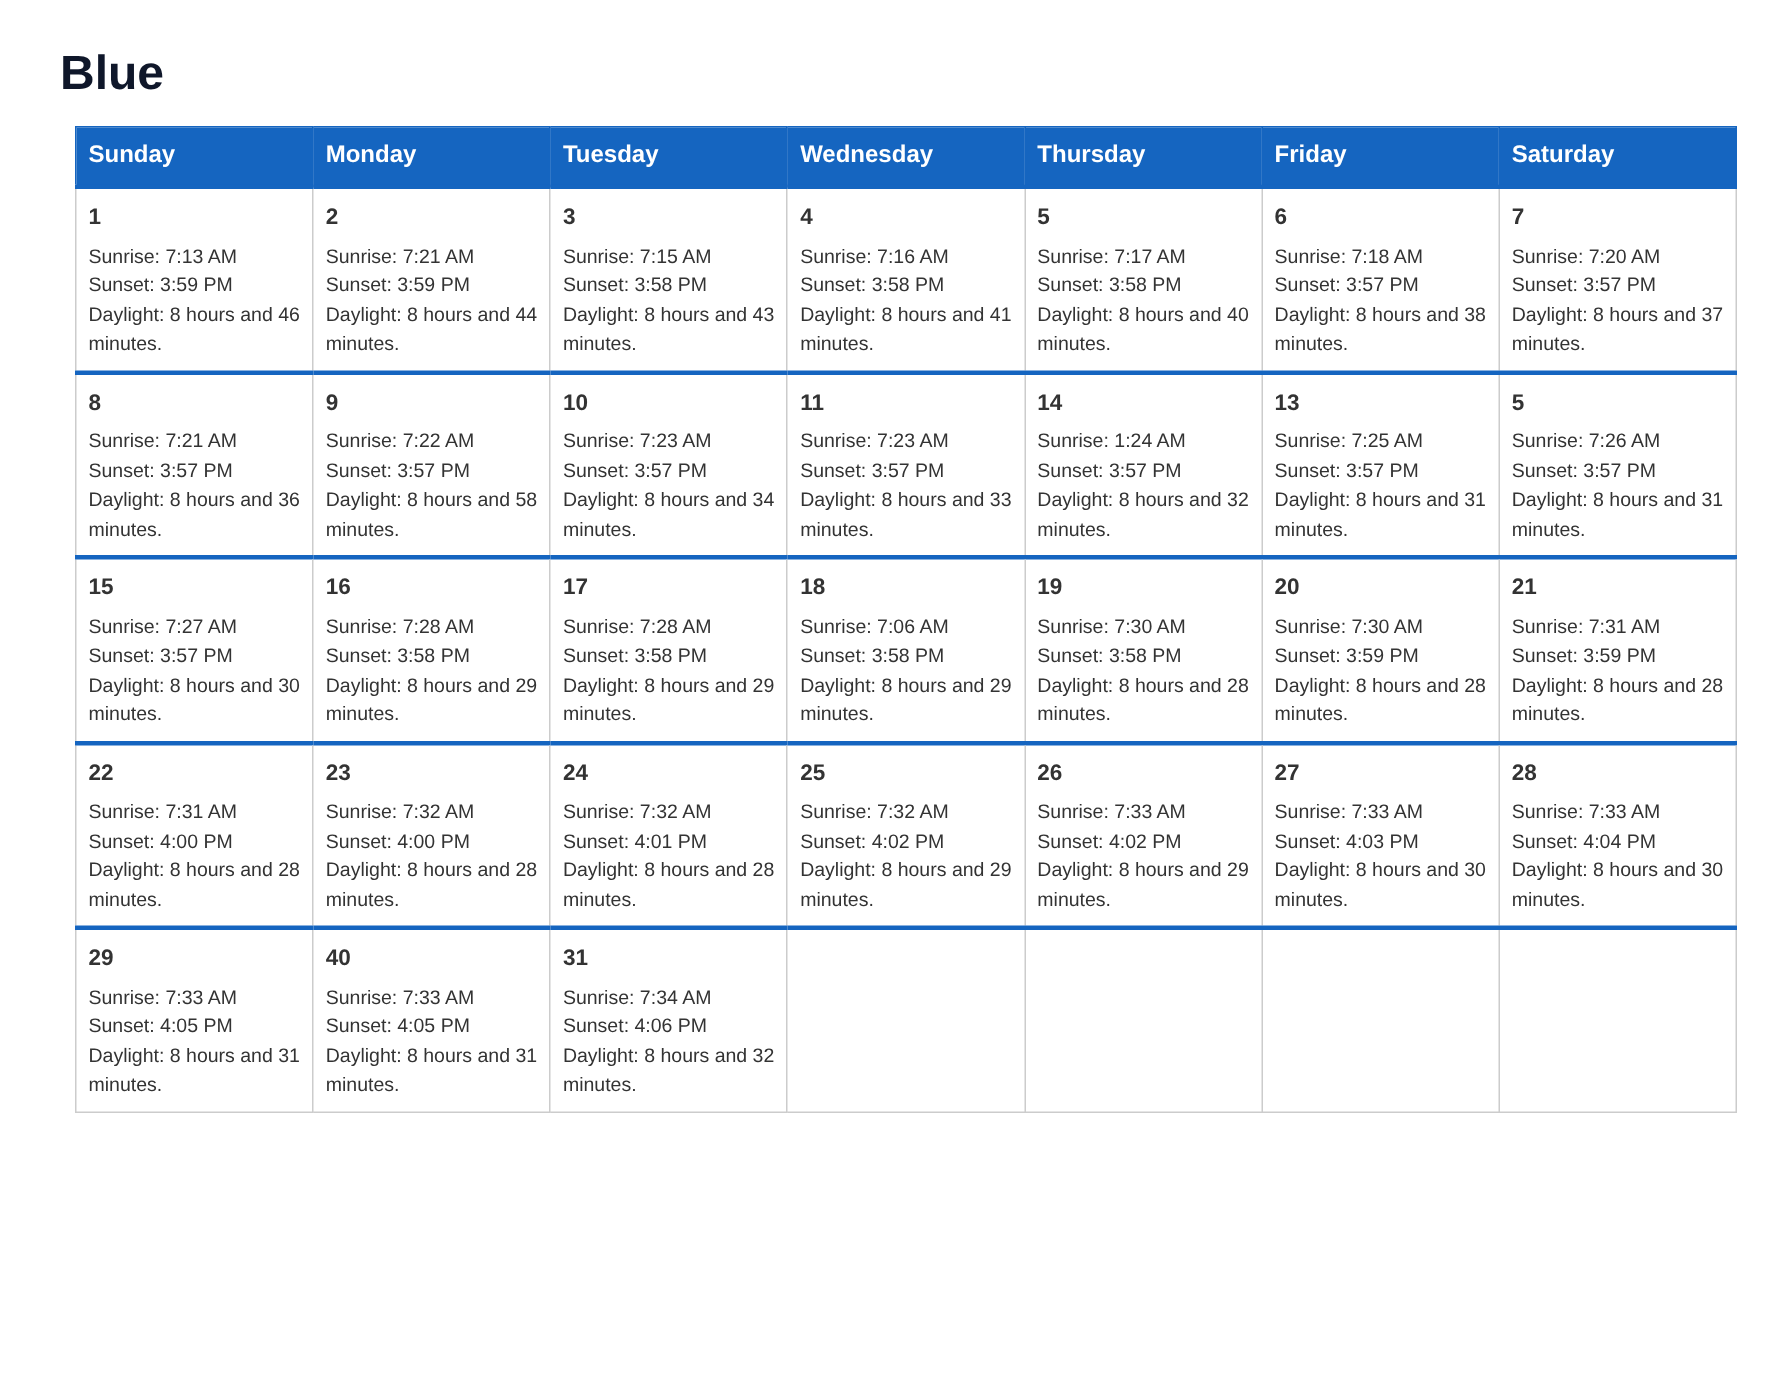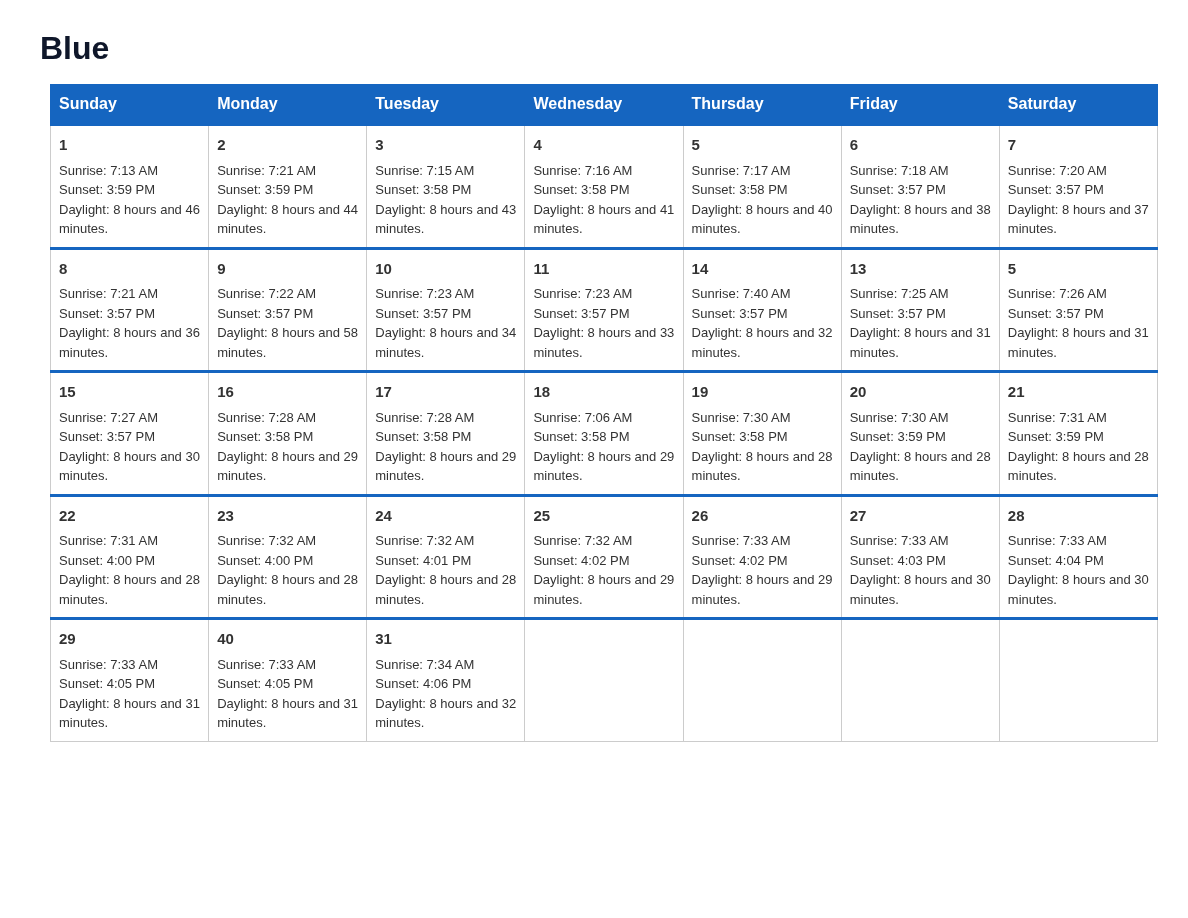--- a/index.html
+++ b/index.html
@@ -170,21 +170,21 @@
           <span class="sun-info">Daylight: 8 hours and 34 minutes.</span>
         </td>
         <td>
           <span class="day-num">11</span>
           <span class="sun-info">Sunrise: 7:23 AM</span>
           <span class="sun-info">Sunset: 3:57 PM</span>
           <span class="sun-info">Daylight: 8 hours and 33 minutes.</span>
         </td>
         <td>
           <span class="day-num">14</span>
-          <span class="sun-info">Sunrise: 7:40 AM</span>
+          <span class="sun-info">Sunrise: 1:24 AM</span>
           <span class="sun-info">Sunset: 3:57 PM</span>
           <span class="sun-info">Daylight: 8 hours and 32 minutes.</span>
         </td>
         <td>
           <span class="day-num">13</span>
           <span class="sun-info">Sunrise: 7:25 AM</span>
           <span class="sun-info">Sunset: 3:57 PM</span>
           <span class="sun-info">Daylight: 8 hours and 31 minutes.</span>
         </td>
         <td>

